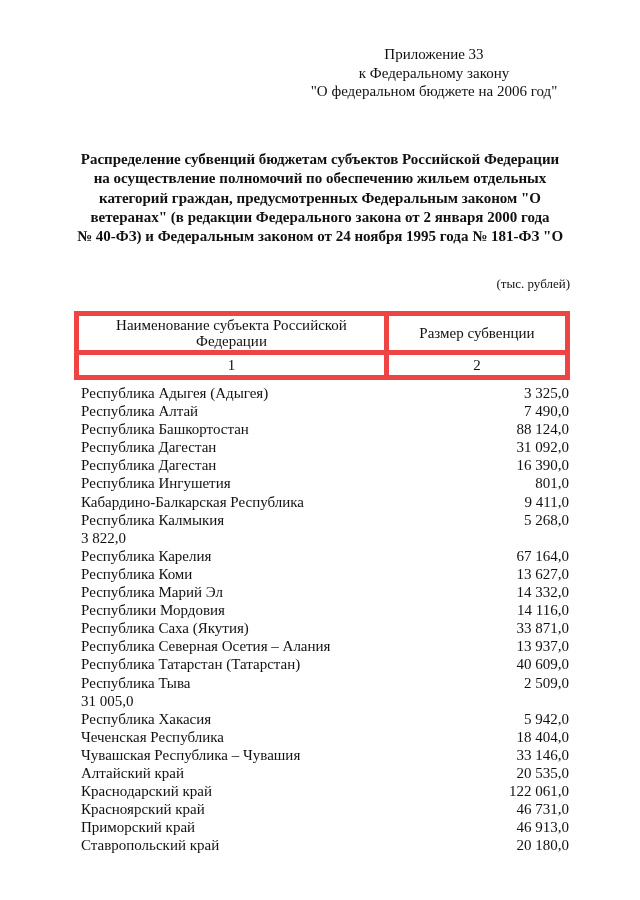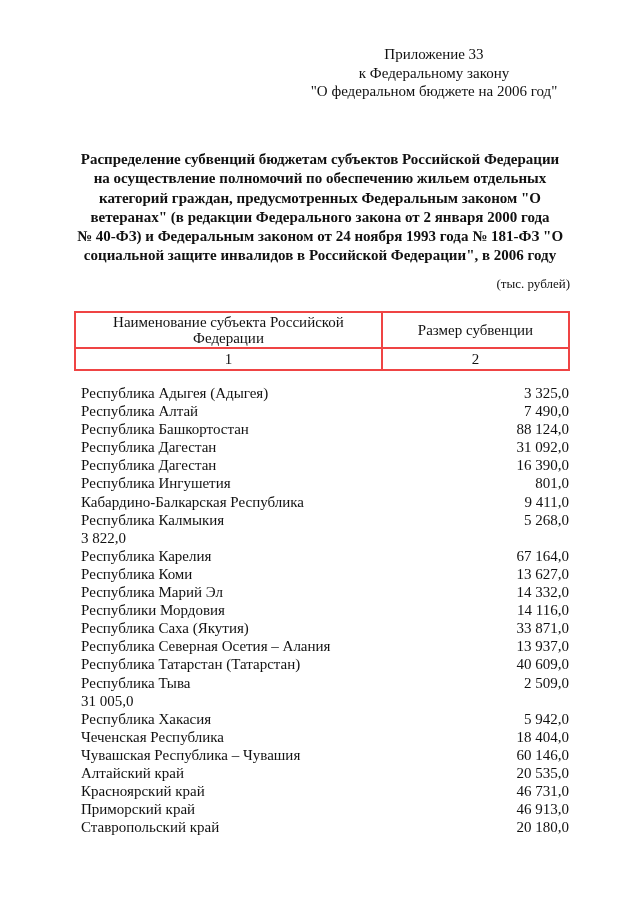--- a/index.html
+++ b/index.html
@@ -20,21 +20,21 @@
     .title div { white-space: nowrap; }
     .units {
       position: absolute; right: 70px; top: 276px;
       font-size: 13px; white-space: nowrap;
     }
     table.head {
       position: absolute; left: 74px; top: 311px; width: 496px;
       border-collapse: collapse; font-size: 15px;
     }
     table.head td {
-      border: 2px solid #ef4444; text-align: center; padding: 0; line-height: 16px;
+      border: 5px solid #ef4444; text-align: center; padding: 0; line-height: 16px;
     }
     table.head tr.h1 td { height: 34px; }
     table.head tr.h2 td { height: 20px; }
     table.head td.c1 { width: 305px; }
     .rows {
       position: absolute; left: 81px; top: 384px; width: 488px;
       font-size: 15px;
     }
     .row {
       display: flex; justify-content: space-between; height: 18.1px; line-height: 18px;
@@ -49,22 +49,21 @@
   <div>Приложение 33</div>
   <div>к Федеральному закону</div>
   <div>"О федеральном бюджете на 2006 год"</div>
 </div>
 
 <div class="title">
   <div>Распределение субвенций бюджетам субъектов Российской Федерации</div>
   <div>на осуществление полномочий по обеспечению жильем отдельных</div>
   <div>категорий граждан, предусмотренных Федеральным законом "О</div>
   <div>ветеранах" (в редакции Федерального закона от 2 января 2000 года</div>
-  <div>№ 40-ФЗ) и Федеральным законом от 24 ноября 1993 года № 181-ФЗ "О</div>
-  <div>социальной защите инвалидов в Российской Федерации", в 2006 году</div>
+  <div>№ 40-ФЗ) и Федеральным законом от 24 ноября 1995 года № 181-ФЗ "О</div>
 </div>
 
 <div class="units">(тыс. рублей)</div>
 
 <table class="head">
   <tbody>
       <tr class="h1">
     <td class="c1">
       <div>Наименование субъекта Российской</div>
       <div>Федерации</div>
@@ -152,25 +151,29 @@
     <div class="row">
       <span>Республика Хакасия</span>
       <span class="amt">5 942,0</span>
     </div>
     <div class="row">
       <span>Чеченская Республика</span>
       <span class="amt">18 404,0</span>
     </div>
     <div class="row">
       <span>Чувашская Республика – Чувашия</span>
-      <span class="amt">60 146,0</span>
+      <span class="amt">33 146,0</span>
     </div>
     <div class="row">
       <span>Алтайский край</span>
       <span class="amt">20 535,0</span>
+    </div>
+    <div class="row">
+      <span>Краснодарский край</span>
+      <span class="amt">122 061,0</span>
     </div>
     <div class="row">
       <span>Красноярский край</span>
       <span class="amt">46 731,0</span>
     </div>
     <div class="row">
       <span>Приморский край</span>
       <span class="amt">46 913,0</span>
     </div>
     <div class="row">

